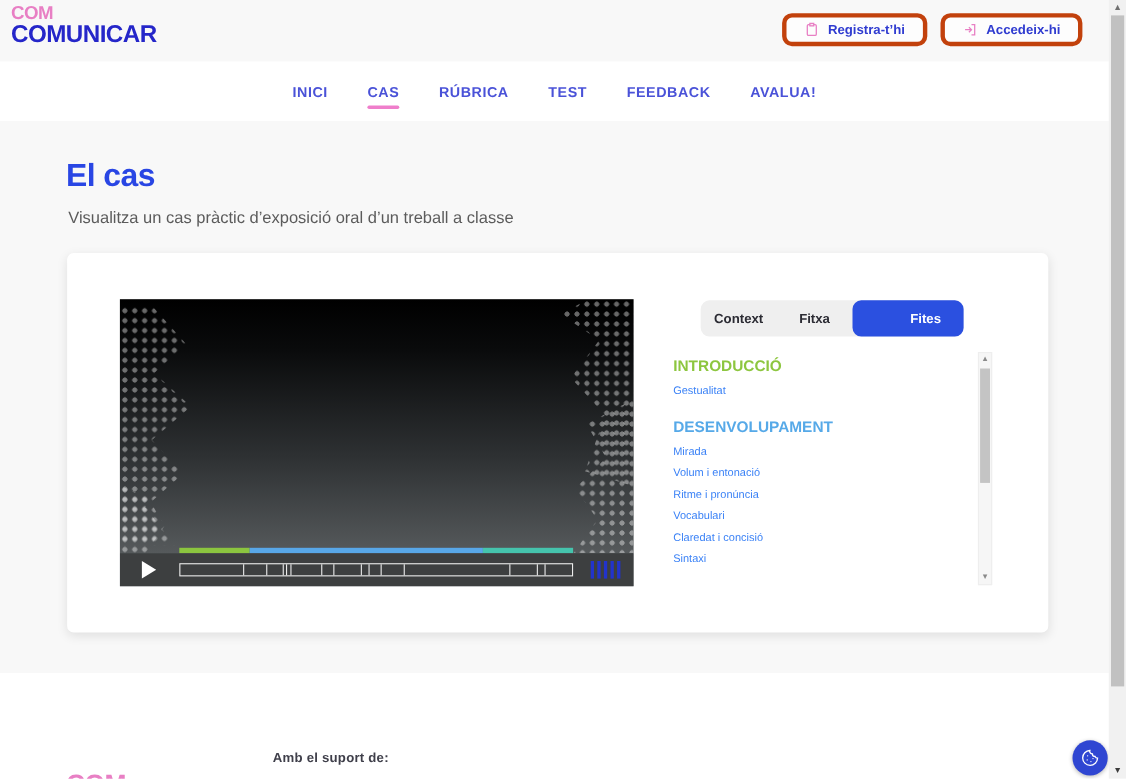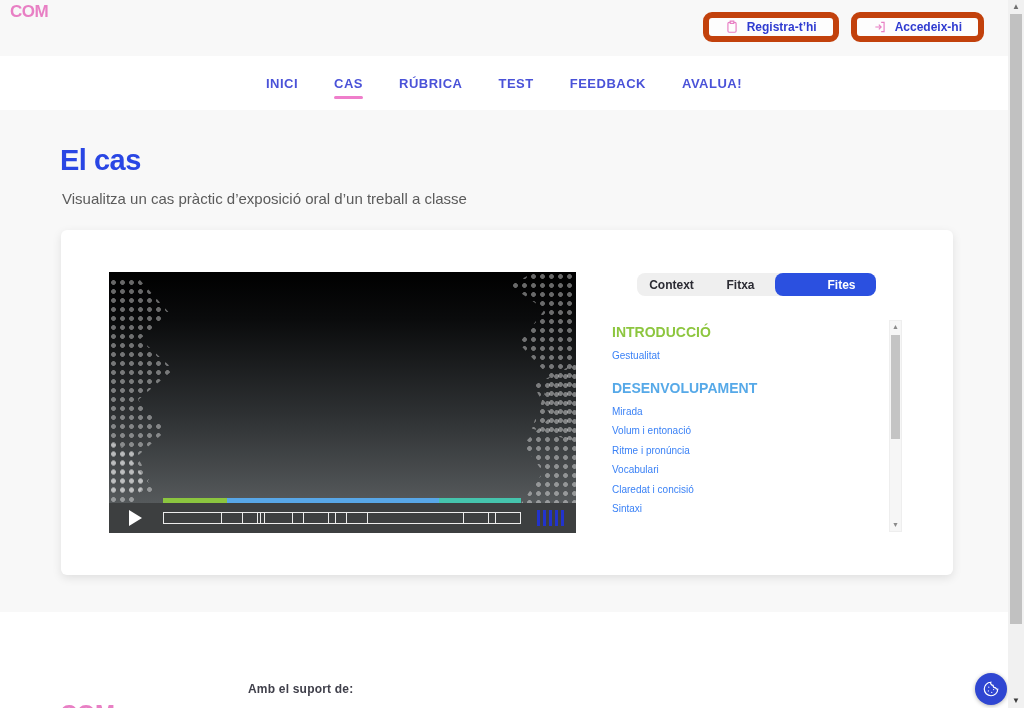--- a/index.html
+++ b/index.html
@@ -7,21 +7,21 @@
               font-family:"Liberation Sans", sans-serif; }
   .page { position:relative; width:1024px; height:708px; }
 
   
   .topbar { position:absolute; left:0; top:0; width:1008px; height:56px; background:#f8f8f8; }
   .logo { position:absolute; left:10px; top:3px; line-height:1.0; cursor:pointer; }
   .logo .l1 { font-size:17px; font-weight:bold; letter-spacing:-0.5px; color:#e87fc4; }
   .logo .l2 { font-size:22px; font-weight:bold; letter-spacing:-0.5px; color:#2526c9; }
   .top-buttons { position:absolute; right:24px; top:12px; display:flex; gap:12px; }
   .btn { display:flex; align-items:center; gap:8px; height:30px; padding:0 16px;
-         border:6px solid #c2410c; border-radius:9px; background:#fdfdfd;
+         border:4px solid #c2410c; border-radius:9px; background:#fdfdfd;
          font-size:12px; font-weight:bold; color:#2f3bd0; cursor:pointer; }
   .btn svg { width:14px; height:14px; }
 
   
   .navbar { position:absolute; left:0; top:56px; width:1008px; height:54px; background:#ffffff;
             display:flex; align-items:center; justify-content:center; gap:36px; }
   .nav-link { position:relative; font-size:13px; font-weight:bold; letter-spacing:0.5px;
               color:#4a52d8; text-decoration:none; cursor:pointer; padding:4px 0; }
   .nav-link .underline { position:absolute; left:0; right:0; bottom:-4px; height:3px;
                          background:#ef7ecb; border-radius:2px; }
@@ -58,21 +58,21 @@
               display:flex; align-items:center; }
   .play { position:absolute; left:20px; top:7px; width:0; height:0; cursor:pointer;
           border-left:13px solid #ffffff; border-top:8px solid transparent; border-bottom:8px solid transparent; }
   .timeline { position:absolute; left:54px; top:9px; width:358px; height:12px;
               border:1px solid rgba(255,255,255,0.9); cursor:pointer; }
   .timeline .tick { position:absolute; top:0; width:1px; height:100%; background:rgba(255,255,255,0.9); }
   .equalizer { position:absolute; right:12px; top:7px; display:flex; gap:3px; cursor:pointer; }
   .equalizer .bar { width:3px; height:16px; background:#2233cc; }
 
   
-  .tabs { position:absolute; left:576px; top:43px; width:239px; height:23px; background:#efefef;
+  .tabs { position:absolute; left:576px; top:43px; width:239px; height:33px; background:#efefef;
           border-radius:8px; display:flex; }
   .tab { flex:1; display:flex; align-items:center; justify-content:center; font-size:12px;
          font-weight:bold; color:#2b2b33; cursor:pointer; border-radius:8px; }
   .tab.active { background:#2b50e0; color:#ffffff;padding-left:32px; }
 
   .scrollpane { position:absolute; left:551px; top:90px; width:290px; height:220px; }
   .milestones { position:absolute; left:0; top:0; width:268px; }
   .section-title { font-size:14px; font-weight:bold; margin:14px 0 6px 0; }
   .section-title:first-child { margin-top:4px; }
   .list-item { font-size:10px; color:#3b82f6; line-height:19.5px; cursor:pointer; }
@@ -105,20 +105,21 @@
   .page-thumb { position:absolute; left:2px; top:14px; width:12px; height:610px; background:#c1c1c1; cursor:pointer; }
 </style>
 </head>
 <body>
 
 <div class="page">
 
   <div class="topbar">
     <div class="logo">
       <div class="l1">COM</div>
+      <div class="l2">COMUNICAR</div>
     </div>
     <div class="top-buttons">
       <button class="btn">
         <svg viewBox="0 0 24 24" fill="none" stroke="#e87fc4" stroke-width="2">
           <rect x="5" y="4" width="14" height="17" rx="2"></rect>
             <path d="M9 2h6v4H9z" fill="#fbe6f3"></path>
         </svg>
         <span>Registra-t’hi</span>
       </button>
       <button class="btn">

